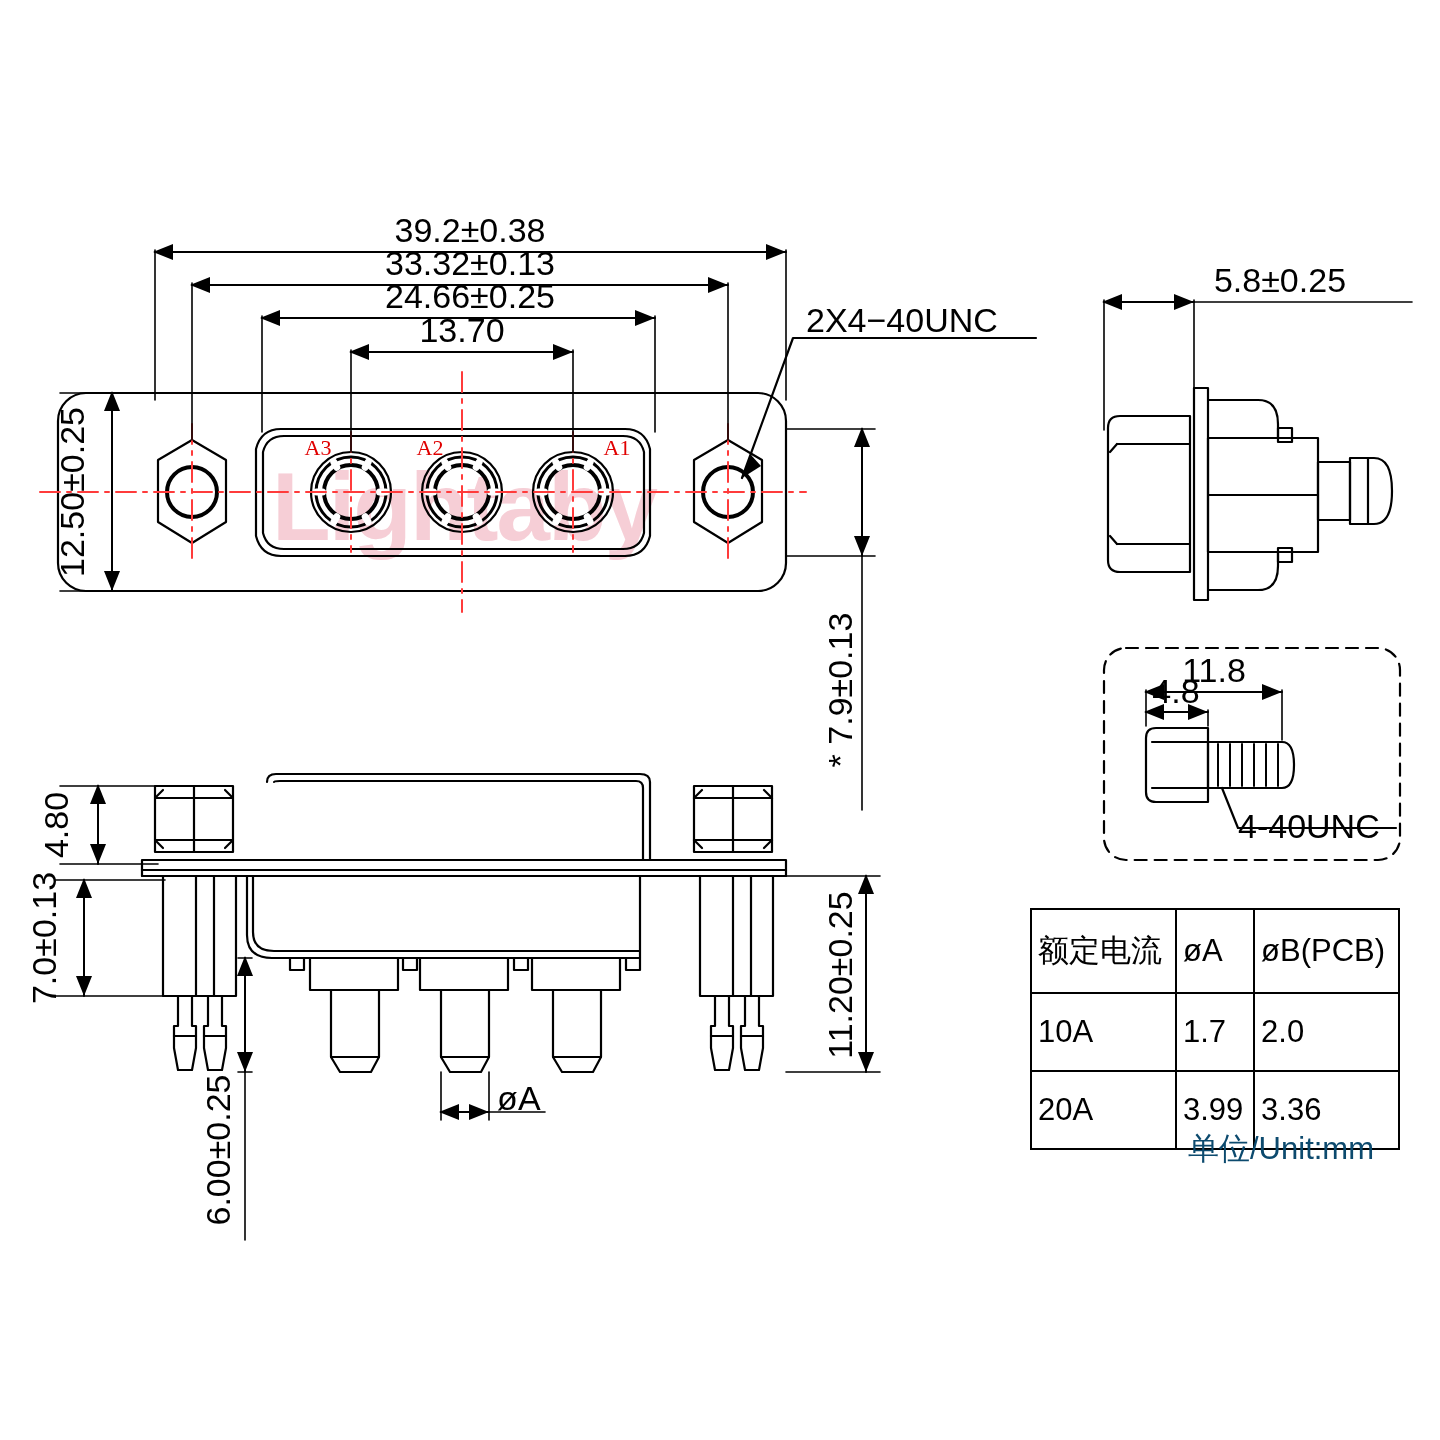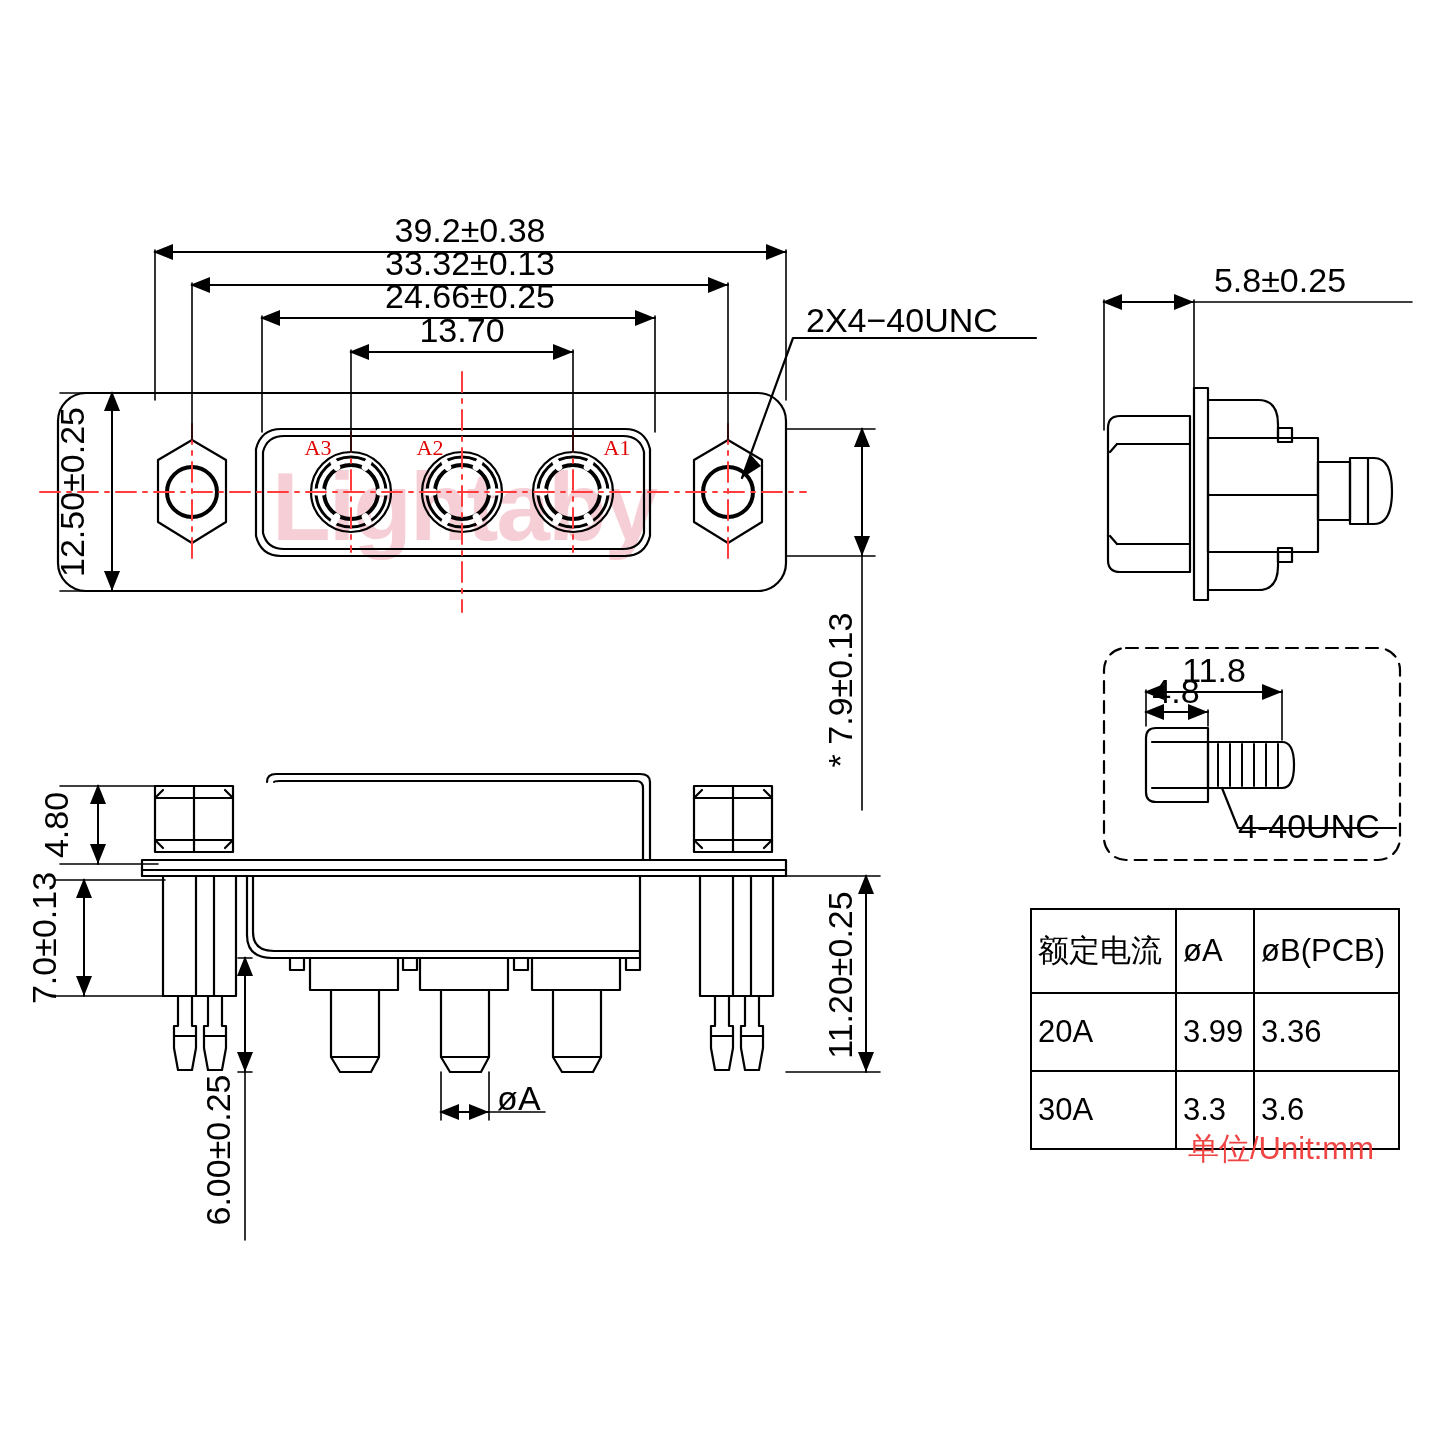--- a/index.html
+++ b/index.html
@@ -4,21 +4,21 @@
 <style>
   html,body{margin:0;padding:0;background:#ffffff;}
   body{width:1440px;height:1440px;overflow:hidden;font-family:"Liberation Sans",sans-serif;}
   #stage{position:relative;width:1440px;height:1440px;background:#fff;}
   svg{position:absolute;left:0;top:0;}
   .dimtxt{font-family:"Liberation Sans",sans-serif;font-size:34px;fill:#000;}
   .redtxt{font-family:"Liberation Serif",serif;font-size:22px;fill:#e00000;}
   .tbl{position:absolute;border-collapse:collapse;}
   .tbl td{border:2px solid #000;font-family:Liberation Sans, sans-serif;font-size:31px;color:#000;padding:20px 6px;}
   .tbl td.hdr{font-size:31px;}
-  .unit{position:absolute;font-family:"Liberation Sans",sans-serif;font-size:31px;color:#ef4444;white-space:nowrap;}
+  .unit{position:absolute;font-family:"Liberation Sans",sans-serif;font-size:31px;color:#0c4a6e;white-space:nowrap;}
   .wm{position:absolute;font-family:"Liberation Sans",sans-serif;font-weight:bold;font-size:96px;color:#f6ced6;letter-spacing:-2px;user-select:none;}
 </style>
 </head>
 <body>
 
 <div id="stage">
 
   <div class="wm" style="left:272px;top:452px;">Lightaby</div>
 
   <svg width="1440" height="1440">
@@ -312,26 +312,26 @@
   <table class="tbl" style="left:1030px;top:908px;width:370px;">
     <thead>
       <tr>
         <td class="hdr">额定电流</td>
         <td class="hdr">øA</td>
         <td class="hdr">øB(PCB)</td>
       </tr>
     </thead>
     <tbody>
       <tr>
+        <td>10A</td>
+        <td>1.7</td>
+        <td>2.0</td>
+      </tr>
+      <tr>
         <td>20A</td>
         <td>3.99</td>
         <td>3.36</td>
       </tr>
-      <tr>
-        <td>30A</td>
-        <td>3.3</td>
-        <td>3.6</td>
-      </tr>
     </tbody>
   </table>
 
   <div class="unit" style="left:1188px;top:1128px;">单位/Unit:mm</div>
 </div>
 
 </body></html>

